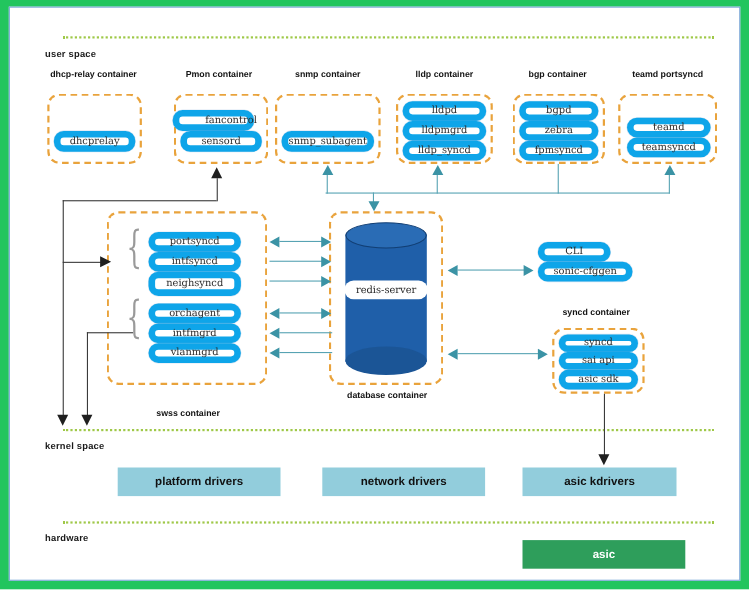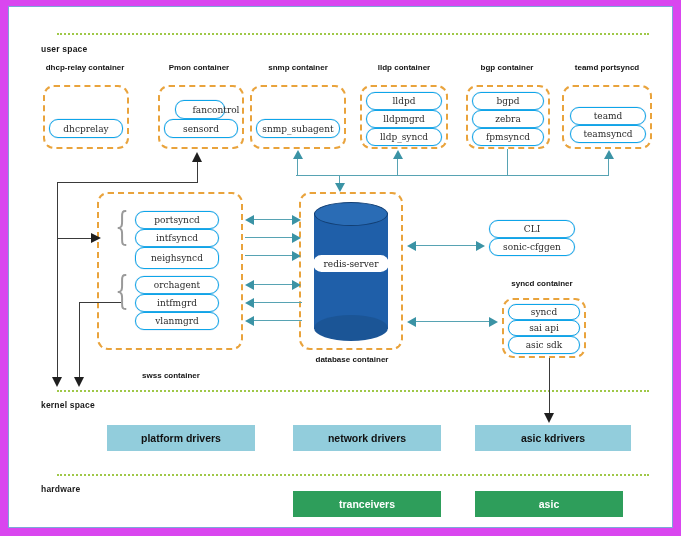--- a/index.html
+++ b/index.html
@@ -5,21 +5,21 @@
   * { box-sizing: border-box; }
   html, body {
     margin: 0; padding: 0;
     background: #ffffff;
     font-family: "Liberation Sans", sans-serif;
   }
   #canvas {
     position: relative;
     width: 681px;
     height: 536px;
-    background: #d946ef;
+    background: #22c55e;
     overflow: hidden;
   }
   #frame {
     position: absolute;
     left: 8px; top: 6px;
     width: 665px; height: 522px;
     border: 1.5px solid #7ba7d7;
     background: #ffffff;
   }
   
@@ -50,21 +50,21 @@
   
   .cbox {
     position: absolute;
     border: 2px dashed #e9a33c;
     border-radius: 11px;
     background: transparent;
   }
   
   .pill {
     position: absolute;
-    border: 1px solid #0ea5e9;
+    border: 6px solid #0ea5e9;
     border-radius: 9px;
     background: #ffffff;
     color: #2b2b2b;
     font-family: "DejaVu Serif", serif;
     font-size: 9px;
     display: flex;
     align-items: center;
     justify-content: center;
     white-space: nowrap;
     box-shadow: 0 0 0 .5px rgba(143,180,218,.35);
@@ -147,21 +147,21 @@
     <div class="zone-label" style="left:32px; top:37px;">user  space</div>
     <div class="zone-label" style="left:32px; top:393px;">kernel space</div>
     <div class="zone-label" style="left:32px; top:477px;">hardware</div>
 
     <div class="ctitle" style="left:20px; top:56px; width:112px;">dhcp-relay container</div>
     <div class="cbox" style="left:34px; top:78px; width:86px; height:64px;"></div>
     <div class="pill" style="left:40px; top:112px; width:74px; height:19px;">dhcprelay</div>
 
     <div class="ctitle" style="left:140px; top:56px; width:100px;">Pmon container</div>
     <div class="cbox" style="left:149px; top:78px; width:86px; height:64px;"></div>
-    <div class="pill" style="left:166px; top:93px; width:50px; height:19px;padding-left:32px;">fancontrol</div>
+    <div class="pill" style="left:148px; top:93px; width:74px; height:19px;padding-left:32px;">fancontrol</div>
     <div class="pill" style="left:155px; top:112px; width:74px; height:19px;">sensord</div>
 
     <div class="ctitle" style="left:239px; top:56px; width:100px;">snmp container</div>
     <div class="cbox" style="left:241px; top:78px; width:96px; height:64px;"></div>
     <div class="pill" style="left:247px; top:112px; width:84px; height:19px;">snmp_subagent</div>
 
     <div class="ctitle" style="left:345px; top:56px; width:100px;">lldp container</div>
     <div class="cbox" style="left:351px; top:78px; width:88px; height:64px;"></div>
     <div class="pill" style="left:357px; top:85px; width:76px; height:18px;">lldpd</div>
     <div class="pill" style="left:357px; top:103px; width:76px; height:18px;">lldpmgrd</div>
@@ -193,34 +193,33 @@
     <div class="pill" style="left:126px; top:305px; width:84px; height:18px;">vlanmgrd</div>
 
     <div class="cbox" style="left:290px; top:185px; width:104px; height:158px;"></div>
     <div class="ctitle" style="left:300px; top:348px; width:86px;">database container</div>
 
     <div class="cyl-body" style="left:305px; top:206px; width:74px; height:116px;"></div>
     <div class="cyl-bottom" style="left:305px; top:308px; width:74px; height:26px;"></div>
     <div class="cyl-top" style="left:305px; top:195px; width:74px; height:24px;"></div>
     <div class="cyl-label" style="left:304px; top:248px; width:76px; height:17px;">redis-server</div>
 
-    <div class="pill" style="left:480px; top:213px; width:86px; height:18px;">CLI</div>
+    <div class="pill" style="left:480px; top:213px; width:66px; height:18px;">CLI</div>
     <div class="pill" style="left:480px; top:231px; width:86px; height:18px;">sonic-cfggen</div>
 
     <div class="ctitle" style="left:481px; top:272px; width:104px;">syncd container</div>
     <div class="cbox" style="left:493px; top:291px; width:84px; height:60px;"></div>
     <div class="pill" style="left:499px; top:297px; width:72px; height:16px;">syncd</div>
     <div class="pill" style="left:499px; top:313px; width:72px; height:16px;">sai api</div>
     <div class="pill" style="left:499px; top:329px; width:72px; height:18px;">asic sdk</div>
 
     <div class="kblock" style="left:98px; top:418px; width:148px; height:26px;">platform drivers</div>
     <div class="kblock" style="left:284px; top:418px; width:148px; height:26px;">network drivers</div>
-    <div class="kblock" style="left:466px; top:418px; width:156px; height:26px;">asic kdrivers</div>
-
-    <div class="hblock" style="left:284px; top:484px; width:148px; height:26px;">tranceivers</div>
+    <div class="kblock" style="left:466px; top:418px; width:140px; height:26px;">asic kdrivers</div>
+
     <div class="hblock" style="left:466px; top:484px; width:148px; height:26px;">asic</div>
 
     <div class="tl-h" style="left:287px; top:168px; width:313px;"></div>
 
     <div class="tl-v" style="left:288px; top:152px; height:17px;"></div>
     <div class="ah ah-u" style="left:284px; top:143px;"></div>
 
     <div class="tl-v" style="left:388px; top:152px; height:17px;"></div>
     <div class="ah ah-u" style="left:384px; top:143px;"></div>
 

